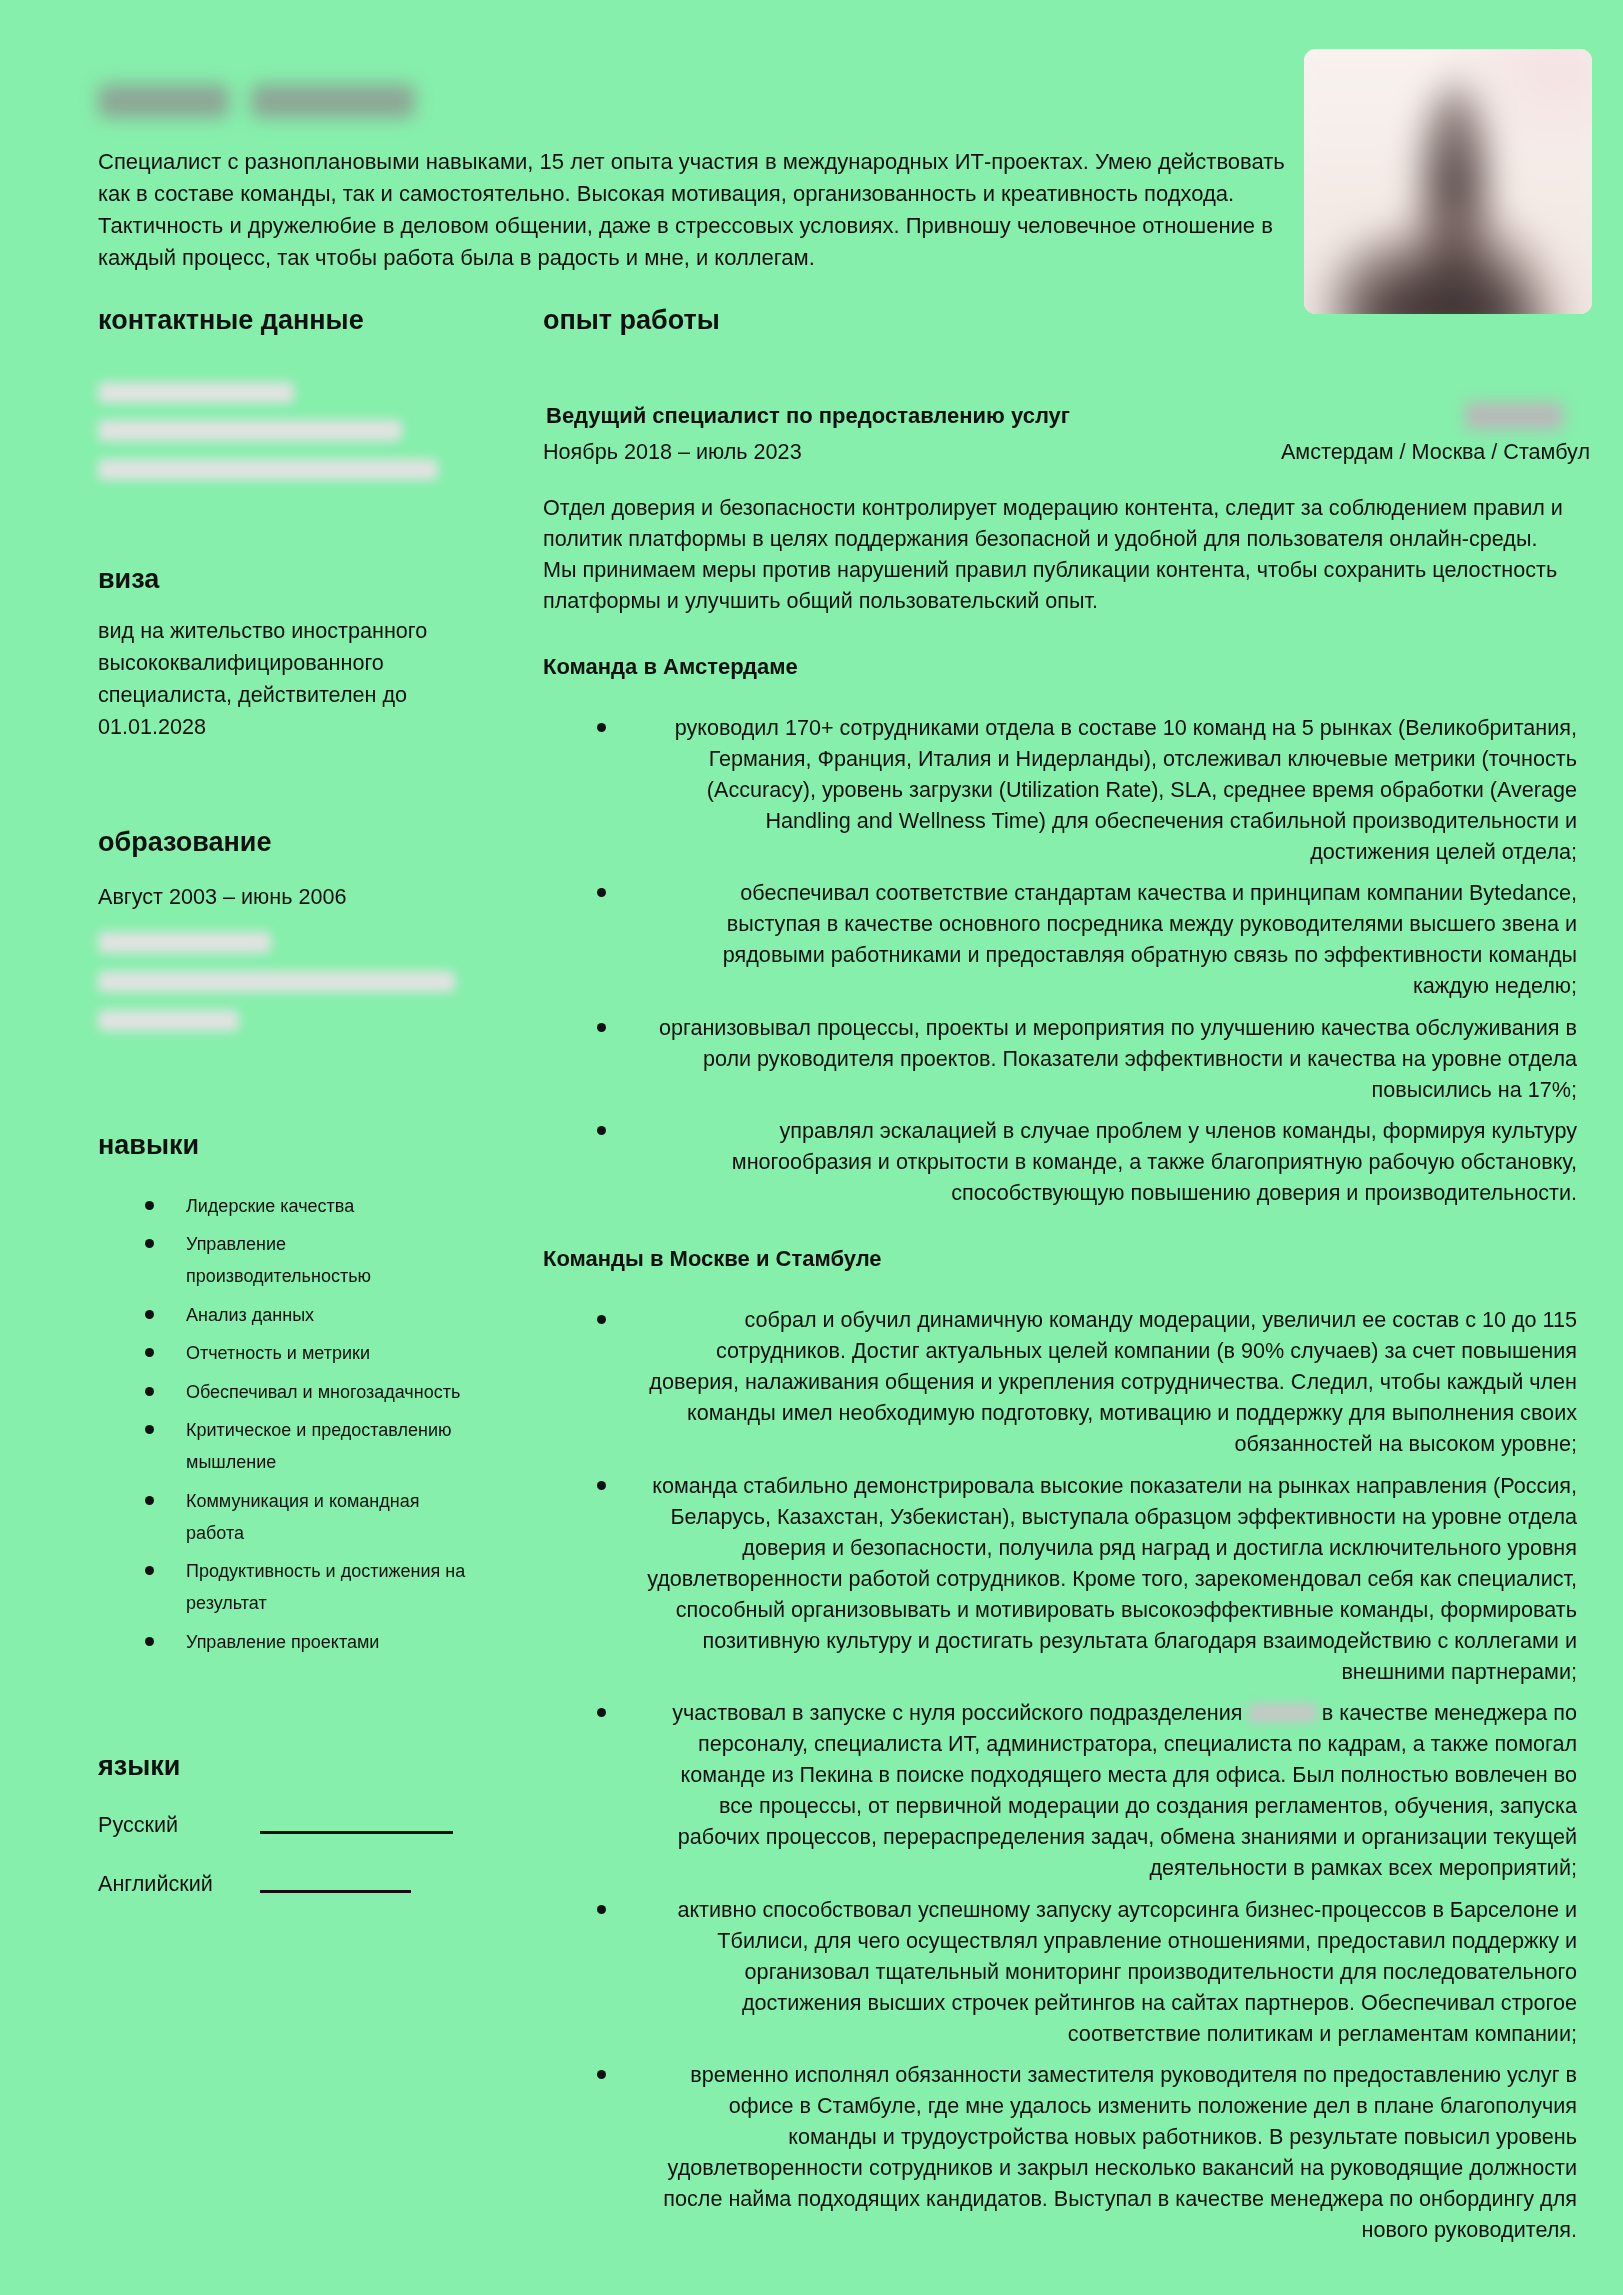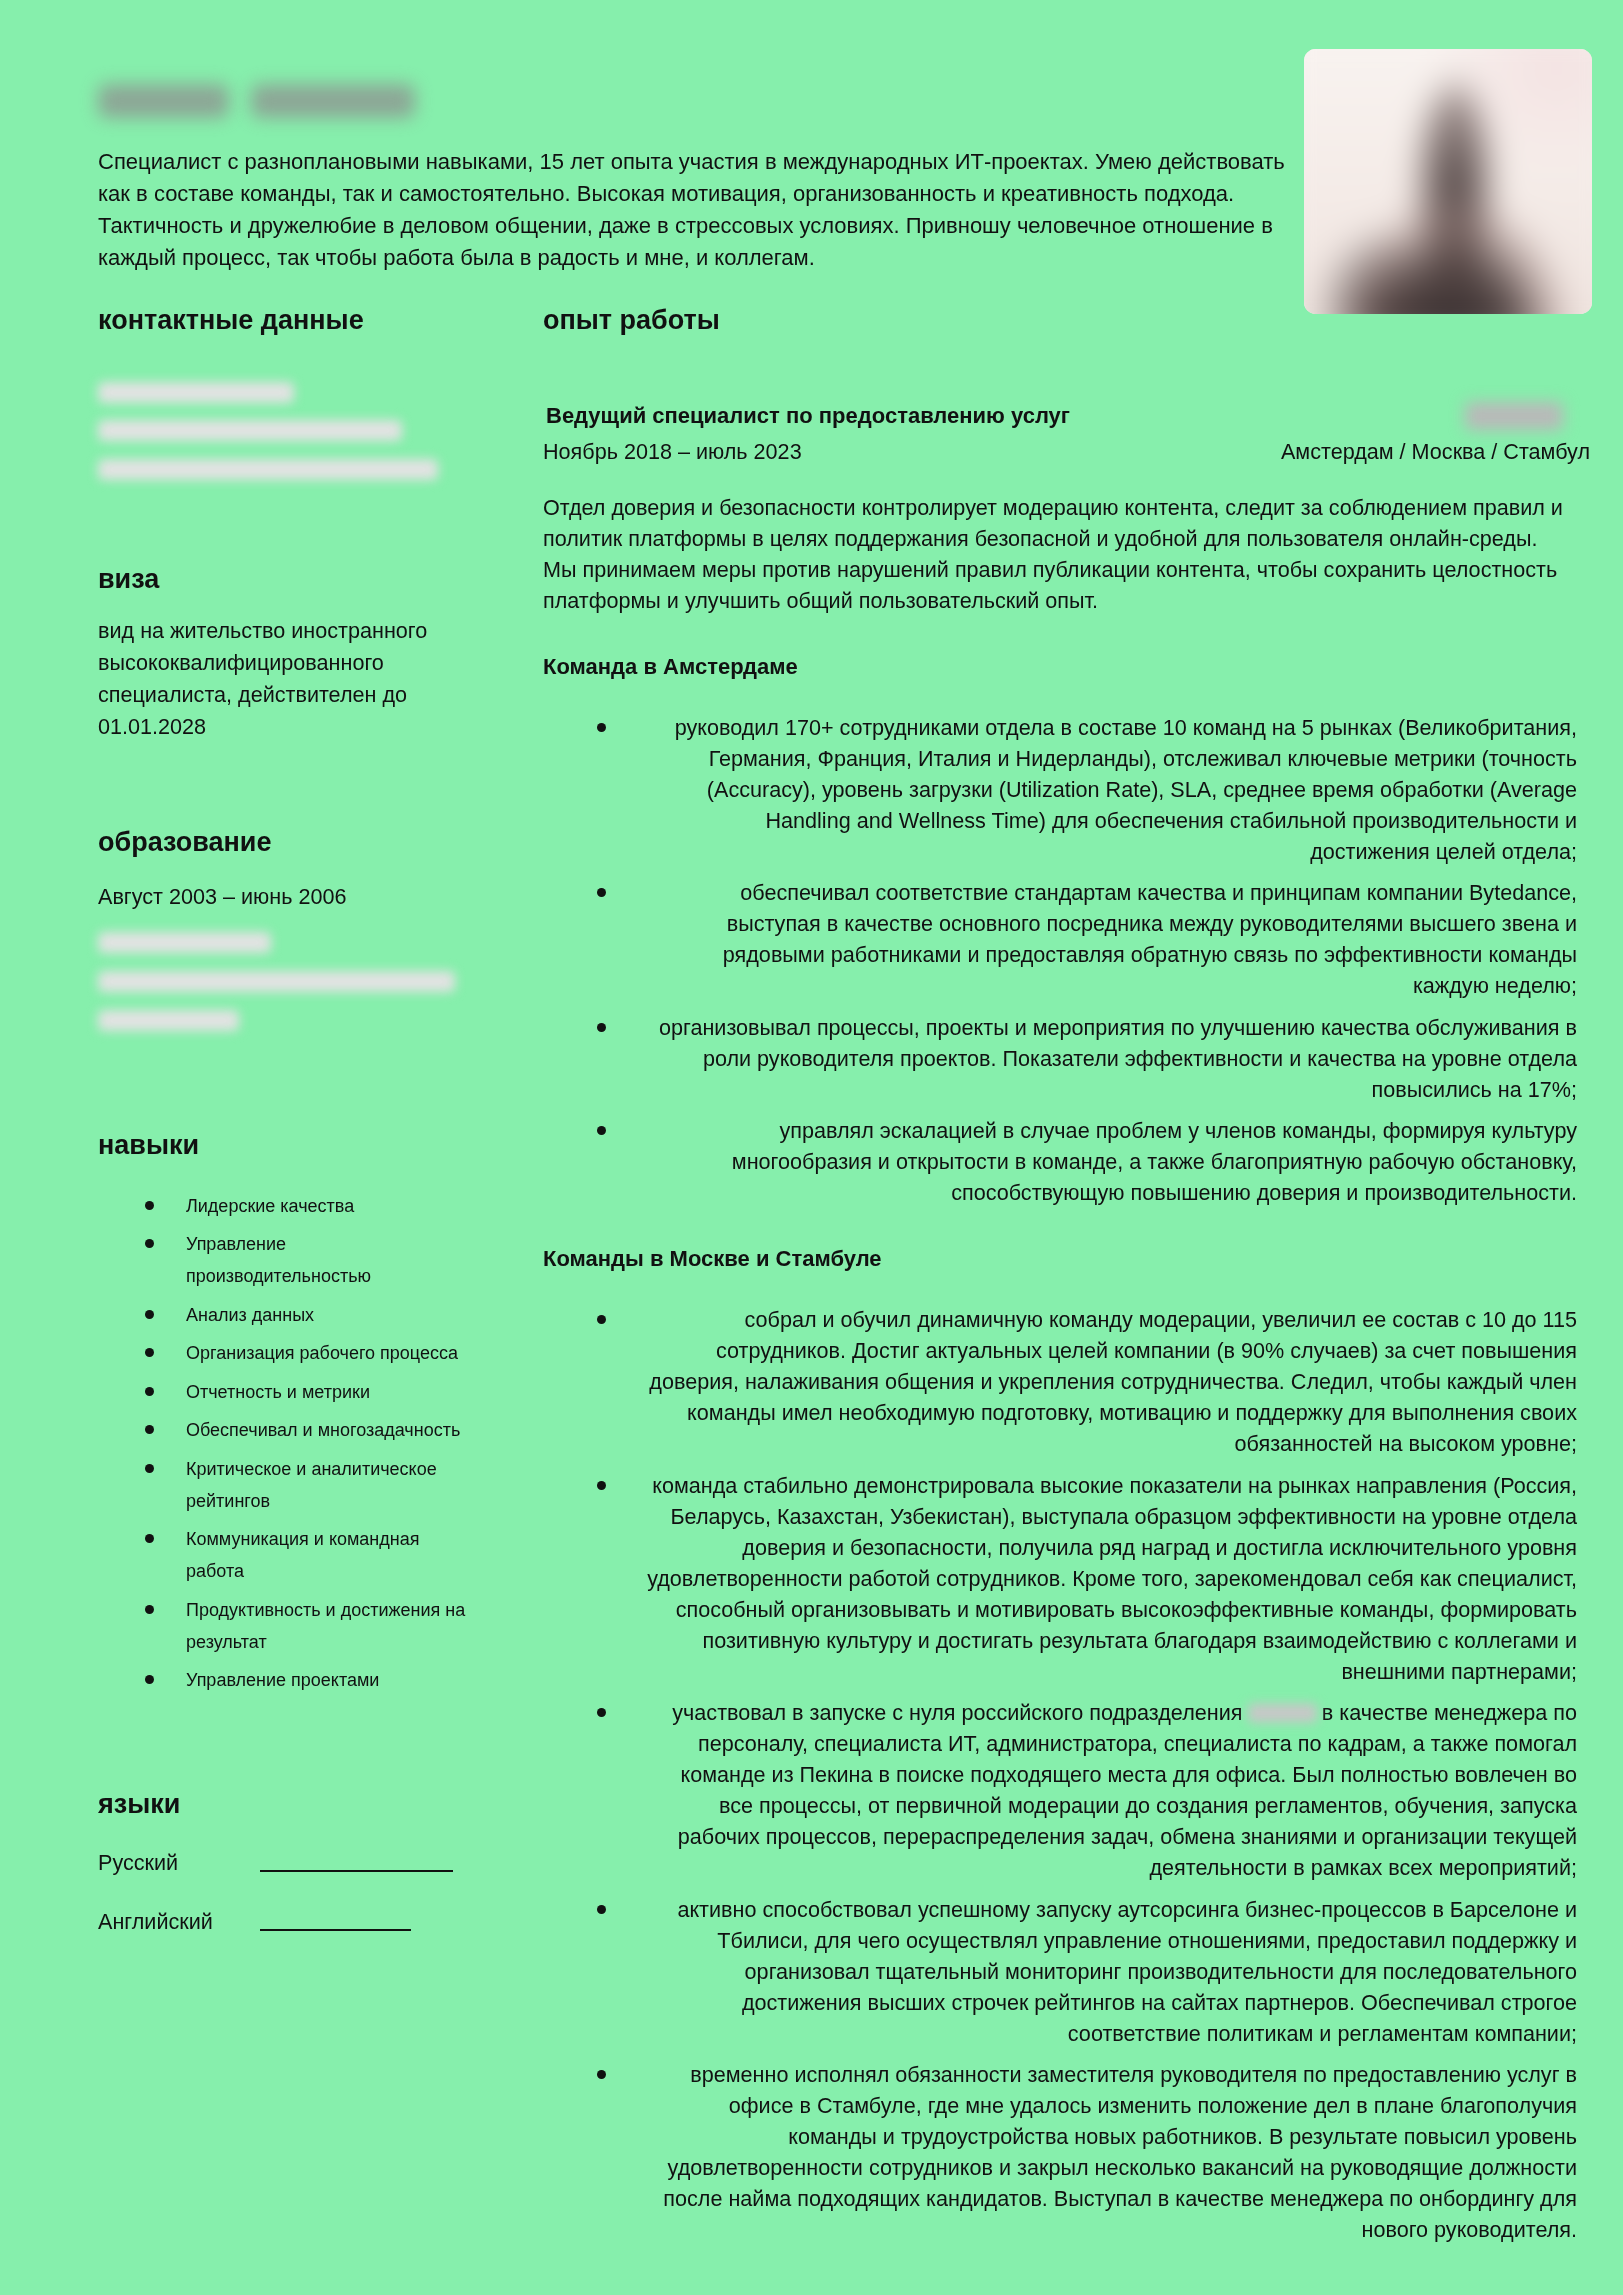--- a/index.html
+++ b/index.html
@@ -145,24 +145,23 @@
           <div class="rl el3"></div>
         </div>
       </section>
 
       <section class="sec skills">
         <h2>навыки</h2>
         <ul>
           <li><span>Лидерские качества</span></li>
           <li><span>Управление производительностью</span></li>
           <li><span>Анализ данных</span></li>
-          <li><span>Организация рабочего процесса</span></li>
           <li><span>Отчетность и метрики</span></li>
           <li><span>Обеспечивал и многозадачность</span></li>
-          <li><span>Критическое и аналитическое рейтингов</span></li>
+          <li><span>Критическое и предоставлению мышление</span></li>
           <li><span>Коммуникация и командная работа</span></li>
           <li><span>Продуктивность и достижения на результат</span></li>
           <li><span>Управление проектами</span></li>
         </ul>
       </section>
 
       <section class="sec langs">
         <h2>языки</h2>
         <div class="lang-row">
           <span class="lang-label">Русский</span>

